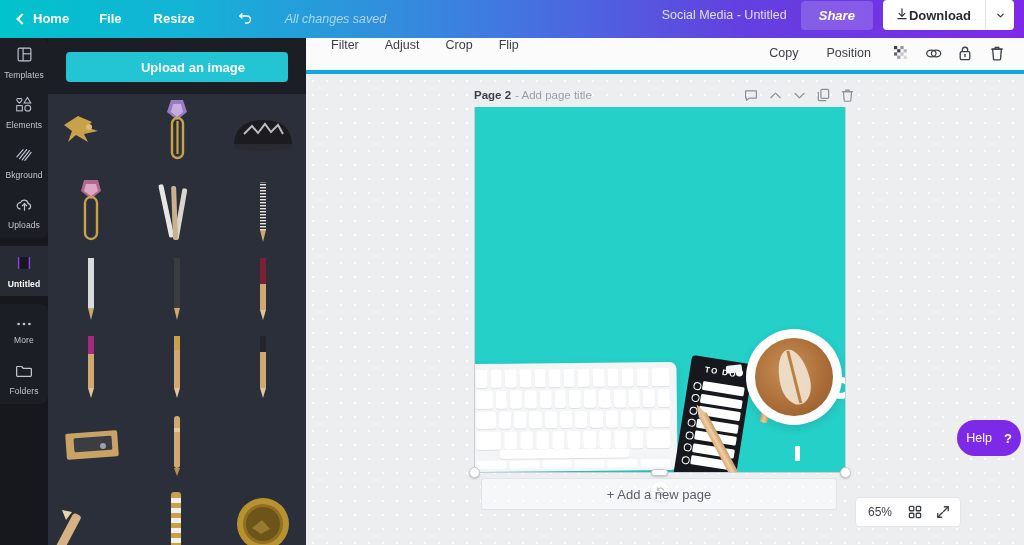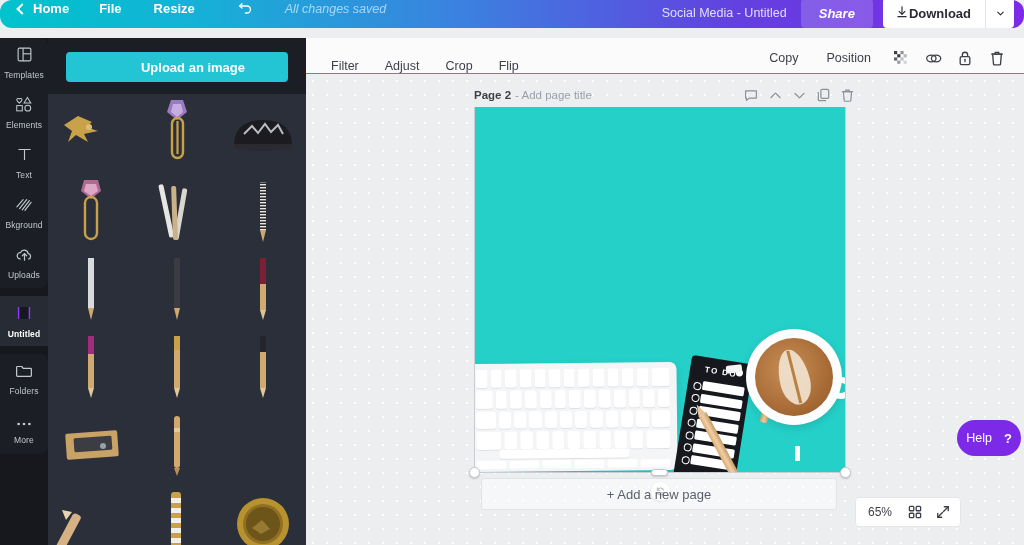--- a/index.html
+++ b/index.html
@@ -5,23 +5,23 @@
   * { box-sizing: border-box; margin: 0; padding: 0; }
   html, body {
     width: 1024px; height: 545px; overflow: hidden;
     font-family: "Liberation Sans", sans-serif;
     background: #eceef0;
   }
   #app { position: relative; width: 1024px; height: 545px; }
 
   
   .topbar {
-    position: absolute; top: 0; left: 0; width: 1024px; height: 28px;
+    position: absolute; top: 0; left: 0; width: 1024px; height: 38px;
     background: linear-gradient(90deg,#00c3cc 0%, #14b3d6 18%, #3d7fe0 46%, #6340e0 72%, #7d2ae8 100%);
-    display: flex; align-items: flex-end; border-radius: 12px;
+    display: flex; align-items: flex-start;
   }
   .tb-left { display: flex; align-items: center; gap: 0; }
   .tb-item {
     color: #fff; font-size: 13px; font-weight: bold;
     padding: 0 16px; height: 38px; line-height: 38px; white-space: nowrap;
   }
   .tb-home { display: flex; align-items: center; gap: 7px; padding-left: 18px; padding-right: 14px; }
   .chev-left { width: 8px; height: 8px; border-left: 2px solid #fff; border-bottom: 2px solid #fff;
                transform: rotate(45deg); display: inline-block; }
   .undo-ico { width: 38px; height: 38px; display:flex; align-items:center; justify-content:center; margin-left: 16px;}
@@ -75,22 +75,22 @@
     background: #1b1e25; border-radius: 0 7px 7px 0; cursor: pointer;
     display: flex; align-items: center; justify-content: center;
   }
   .collapse-tab i { width: 5px; height: 5px; border-left: 1.4px solid #9aa0ab; border-bottom: 1.4px solid #9aa0ab;
                     transform: rotate(45deg); display:block; }
 
   
   .editor { position: absolute; top: 38px; left: 306px; width: 718px; height: 507px; background: #eceef0; }
   .toolbar {
     position: absolute; top: 0; left: 0; width: 718px; height: 36px;
-    background: #fbfbfc; border-bottom: 1px solid #0ea5e9;
-    display: flex; align-items: flex-end;
+    background: #fbfbfc; border-bottom: 4px solid #0ea5e9;
+    display: flex; align-items: flex-start;
   }
   .tool-txt { font-size: 12.5px; color: #3c3f48; padding: 0 13px; cursor: pointer; white-space: nowrap; }
   .tool-right { margin-left: auto; display: flex; align-items: center; padding-right: 12px; gap: 2px; }
   .tool-ico { width: 30px; height: 30px; display:flex; align-items:center; justify-content:center; cursor:pointer; }
 
   .canvas-area { position: absolute; top: 36px; left: 0; width: 718px; height: 471px;
                  background: #eceef0;
                  background-image: radial-gradient(#ffffff 1px, transparent 1.2px);
                  background-size: 14px 14px; }
 
@@ -251,29 +251,20 @@
             <path d="M6 3.5c1.2-1.6 3.6-.6 3.6 1.1 0 1.7-2 3-3.6 4.4C4.4 7.6 2.4 6.3 2.4 4.6 2.4 2.9 4.8 1.9 6 3.5z"></path>
             <polygon points="17,1.5 21.6,9 12.4,9"></polygon>
             <rect x="2.4" y="12.5" width="7.6" height="7.2"></rect>
             <circle cx="17.5" cy="16" r="4"></circle>
           </svg>
         </span>
         <span class="lbl">Elements</span>
       </div>
       <div class="rail-item">
         <span>
-          <svg width="17" height="17" viewBox="0 0 24 24" fill="none" stroke="#c3c7cf" stroke-width="1.6" stroke-linecap="round">
-            <line x1="4" y1="5" x2="20" y2="5"></line>
-              <line x1="12" y1="5" x2="12" y2="19"></line>
-          </svg>
-        </span>
-        <span class="lbl">Text</span>
-      </div>
-      <div class="rail-item">
-        <span>
           <svg width="18" height="16" viewBox="0 0 20 18" stroke="#c3c7cf" stroke-width="1.3" stroke-linecap="round">
             <line x1="2" y1="11" x2="9" y2="3"></line>
               <line x1="5" y1="13" x2="13" y2="3"></line>
             <line x1="8" y1="14.5" x2="16" y2="4"></line>
               <line x1="11" y1="15" x2="18" y2="6"></line>
           </svg>
         </span>
         <span class="lbl">Bkground</span>
       </div>
       <div class="rail-item">
@@ -299,35 +290,35 @@
         </svg>
       </span>
       <span class="lbl">Untitled</span>
     </div>
 
     <div class="rail-gap"></div>
 
     <div class="rail-grp">
       <div class="rail-item">
         <span>
-          <svg width="18" height="16" viewBox="0 0 22 18" fill="none" stroke="#c3c7cf" stroke-width="1.5" stroke-linejoin="round">
-            <path d="M2 14.5V4.5a1 1 0 0 1 1-1h5.2l1.8 2.2H19a1 1 0 0 1 1 1v7.8a1 1 0 0 1-1 1H3a1 1 0 0 1-1-1z"></path>
-          </svg>
-        </span>
-        <span class="lbl">Folders</span>
-      </div>
-      <div class="rail-item">
-        <span>
           <svg width="18" height="8" viewBox="0 0 20 8" fill="#c3c7cf">
             <circle cx="4" cy="4" r="1.5"></circle>
               <circle cx="10" cy="4" r="1.5"></circle>
               <circle cx="16" cy="4" r="1.5"></circle>
           </svg>
         </span>
         <span class="lbl">More</span>
+      </div>
+      <div class="rail-item">
+        <span>
+          <svg width="18" height="16" viewBox="0 0 22 18" fill="none" stroke="#c3c7cf" stroke-width="1.5" stroke-linejoin="round">
+            <path d="M2 14.5V4.5a1 1 0 0 1 1-1h5.2l1.8 2.2H19a1 1 0 0 1 1 1v7.8a1 1 0 0 1-1 1H3a1 1 0 0 1-1-1z"></path>
+          </svg>
+        </span>
+        <span class="lbl">Folders</span>
       </div>
     </div>
   </div>
 
   <div class="panel">
     <button class="upload-btn">Upload an image</button>
     <div class="thumbs">
       <div class="thumb-grid">
 
         <div class="thumb">

